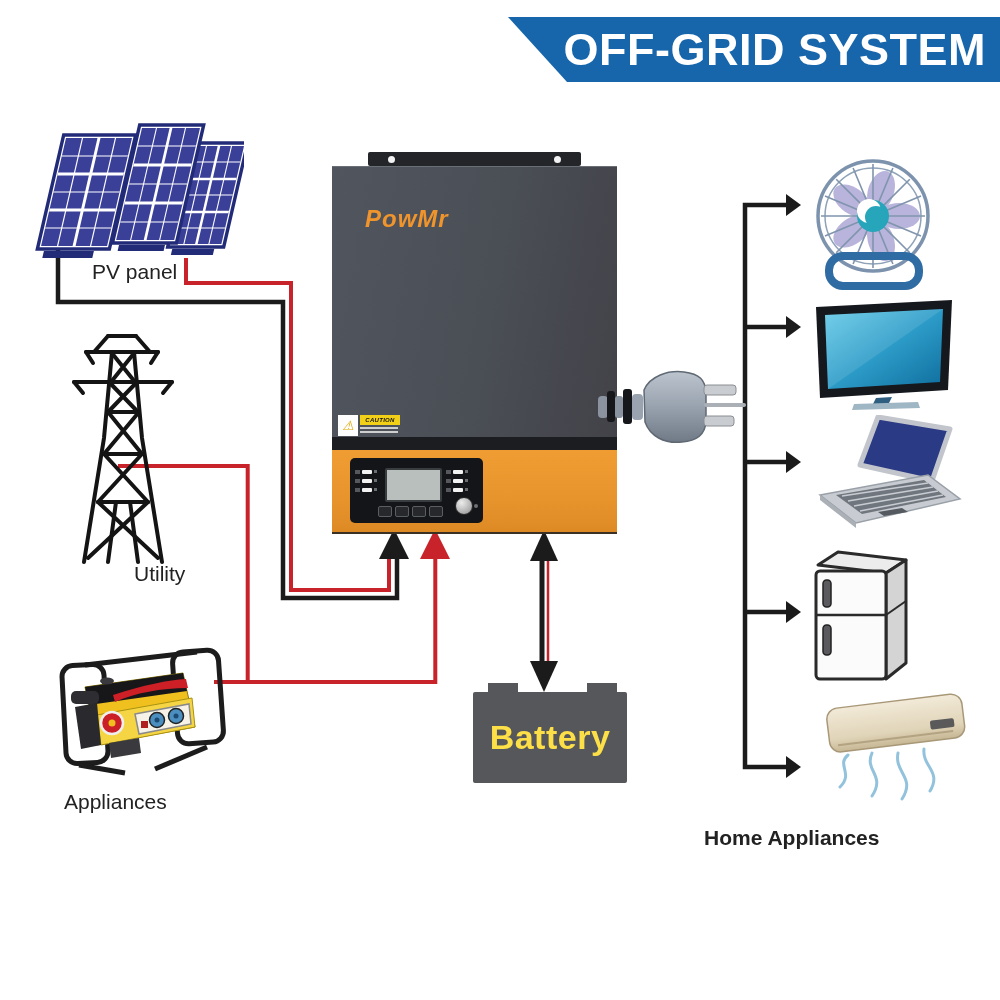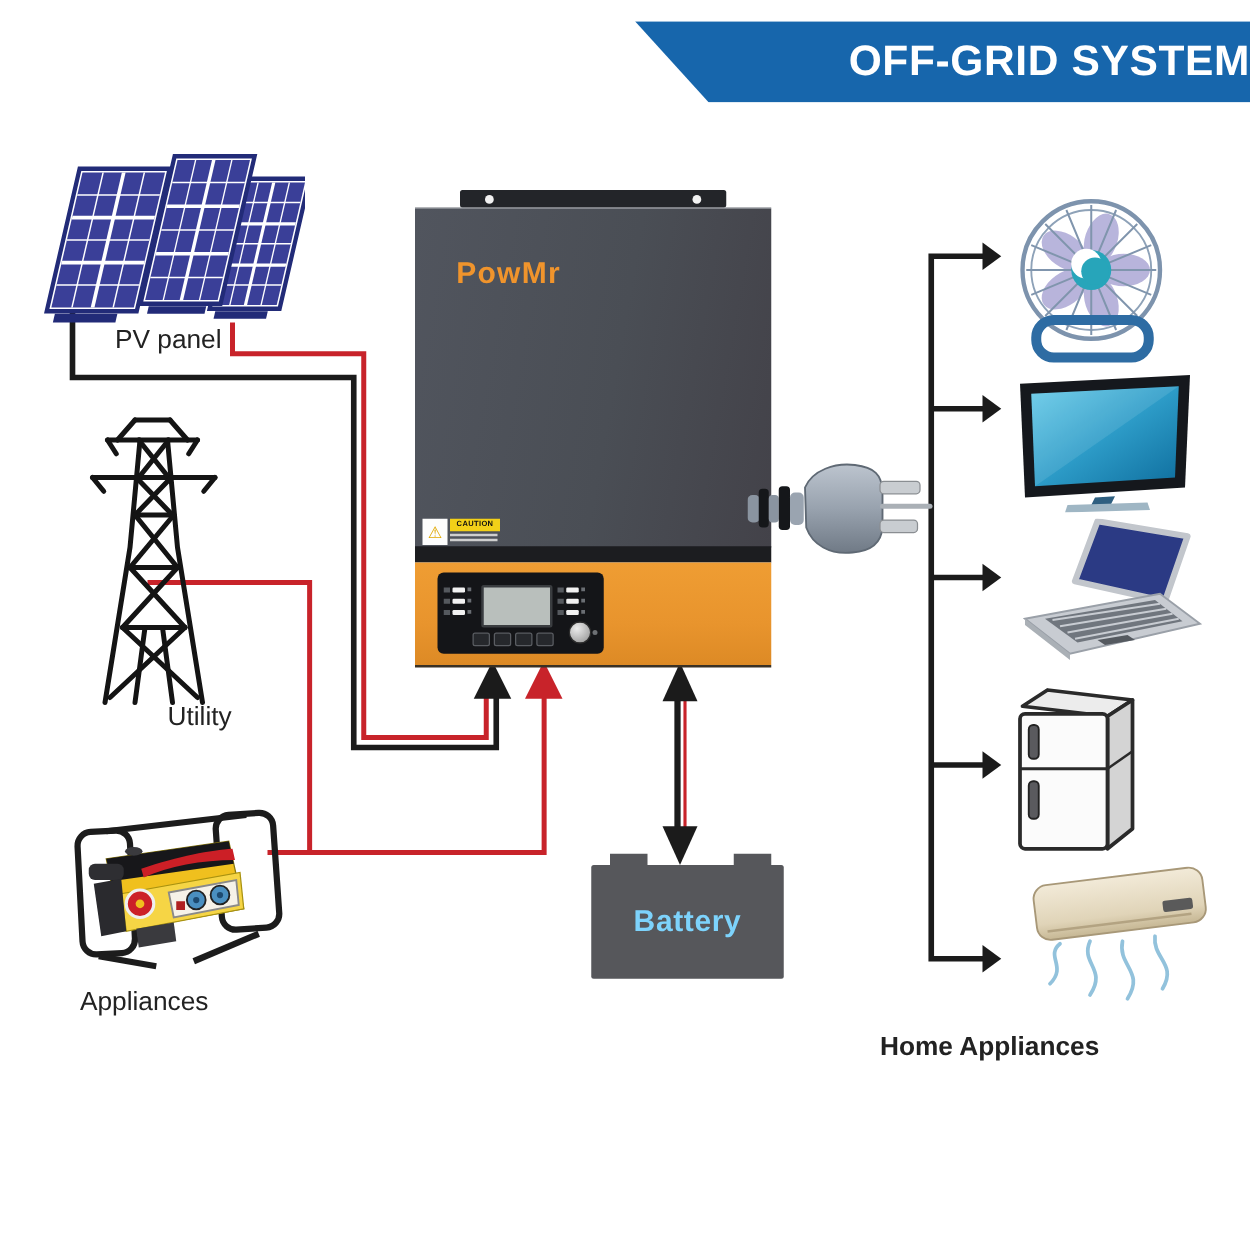--- a/index.html
+++ b/index.html
@@ -3,26 +3,26 @@
 <meta charset="utf-8">
 <style>
   html,body{margin:0;padding:0;background:#fff;}
   .canvas{position:relative;width:1000px;height:1000px;background:#fff;overflow:hidden;
           font-family:"Liberation Sans", sans-serif;color:#1f1f1f;}
   .abs{position:absolute;}
   
   .banner{position:absolute;left:508px;top:17px;width:492px;height:65px;background:#1766ac;
           clip-path:polygon(0 0,100% 0,100% 100%,12% 100%);
           display:flex;align-items:center;justify-content:flex-end;}
-  .banner span{color:#fff;font-size:34px;font-weight:bold;letter-spacing:.5px;line-height:65px;}
+  .banner span{color:#fff;font-size:45px;font-weight:bold;letter-spacing:.5px;padding-right:14px;line-height:65px;}
   
   .lbl{position:absolute;font-size:21px;color:#222;}
   .cap{position:absolute;font-size:21px;color:#222;text-align:center;line-height:31px;}
   
-  .inverter{position:absolute;left:332px;top:150px;width:285px;height:382px;}
+  .inverter{position:absolute;left:332px;top:150px;width:285px;height:382px;font-style:italic;}
   .bracket{position:absolute;left:36px;top:2px;width:213px;height:14px;background:#232529;border-radius:2px;}
   .hole{position:absolute;top:4px;width:7px;height:7px;border-radius:50%;background:#f2f2f2;}
   .hole.h1{left:20px}.hole.h2{left:186px}
   .inv-body{position:absolute;left:0;top:16px;width:285px;height:271px;
             background:linear-gradient(100deg,#51555e 0%,#4a4e55 55%,#434249 100%);
             border-top:1px solid #6a6e76;}
   .brand{position:absolute;left:33px;top:38px;font-size:24px;font-weight:bold;color:#f0942c;letter-spacing:1px;}
   .caution{position:absolute;left:6px;top:248px;display:flex;gap:2px;}
   .caut-tri{width:20px;height:21px;background:#fdfdfd;display:flex;align-items:center;justify-content:center;
             font-size:13px;color:#e0a800;}
@@ -43,21 +43,21 @@
   .ind .b{width:10px;height:4px;background:#f2f2f2;border-radius:1px;}
   .ind .t{width:3px;height:3px;background:#6a6e73;}
   .btnrow{position:absolute;left:28px;bottom:6px;display:flex;gap:3px;}
   .btnrow i{display:block;width:12px;height:9px;background:#26282c;border:1px solid #5a5d62;border-radius:2px;}
   .knob{position:absolute;right:10px;bottom:8px;width:16px;height:16px;border-radius:50%;
         background:radial-gradient(circle at 35% 30%,#ececec,#8e8e8e);border:1px solid #2c2c2c;}
   .knob:after{content:"";position:absolute;right:-6px;top:6px;width:4px;height:4px;border-radius:50%;background:#6d7074;}
   
   .battery{position:absolute;left:473px;top:692px;width:154px;height:91px;background:#56575b;border-radius:2px;
            display:flex;align-items:center;justify-content:center;}
-  .battery span{color:#7dd3fc;font-weight:bold;font-size:24px;letter-spacing:.5px;}
+  .battery span{color:#fde047;font-weight:bold;font-size:34px;letter-spacing:.5px;}
   .term{position:absolute;top:-9px;width:30px;height:9px;background:#56575b;}
   .term.t1{left:15px}.term.t2{left:114px}
 </style>
 </head>
 <body>
 
 <div class="canvas">
 
   <div class="banner">
     <span>OFF-GRID SYSTEM</span>

